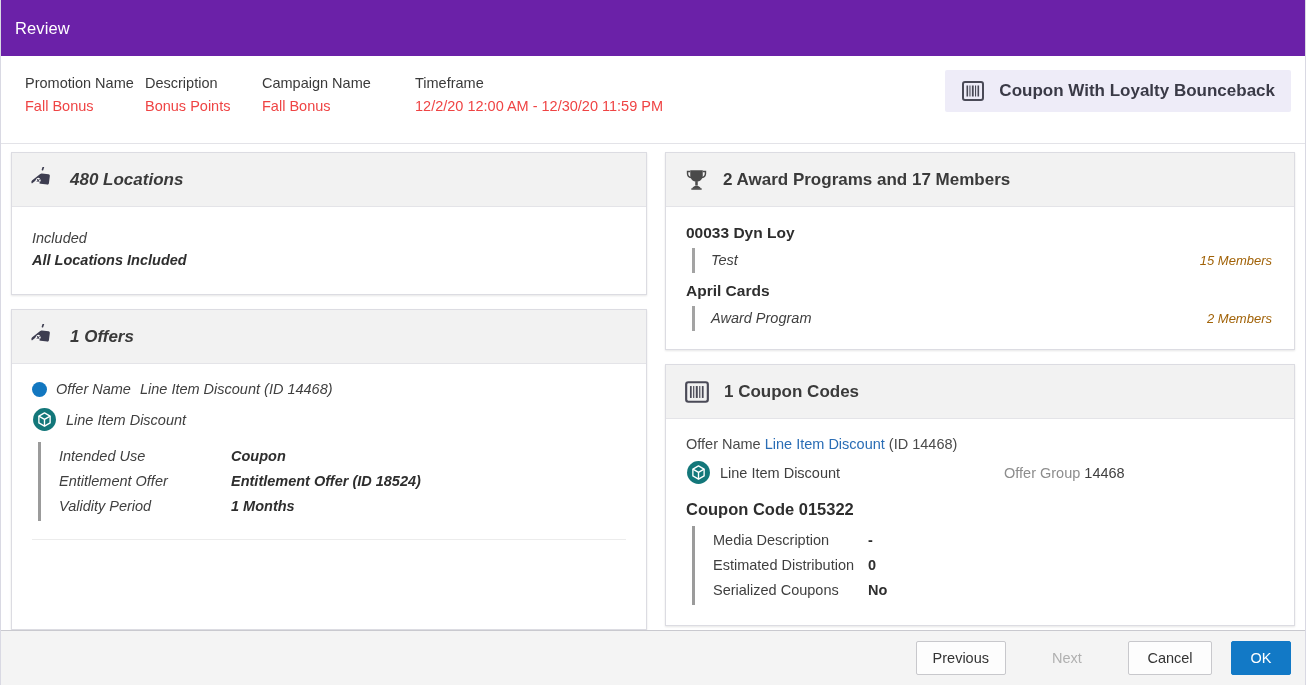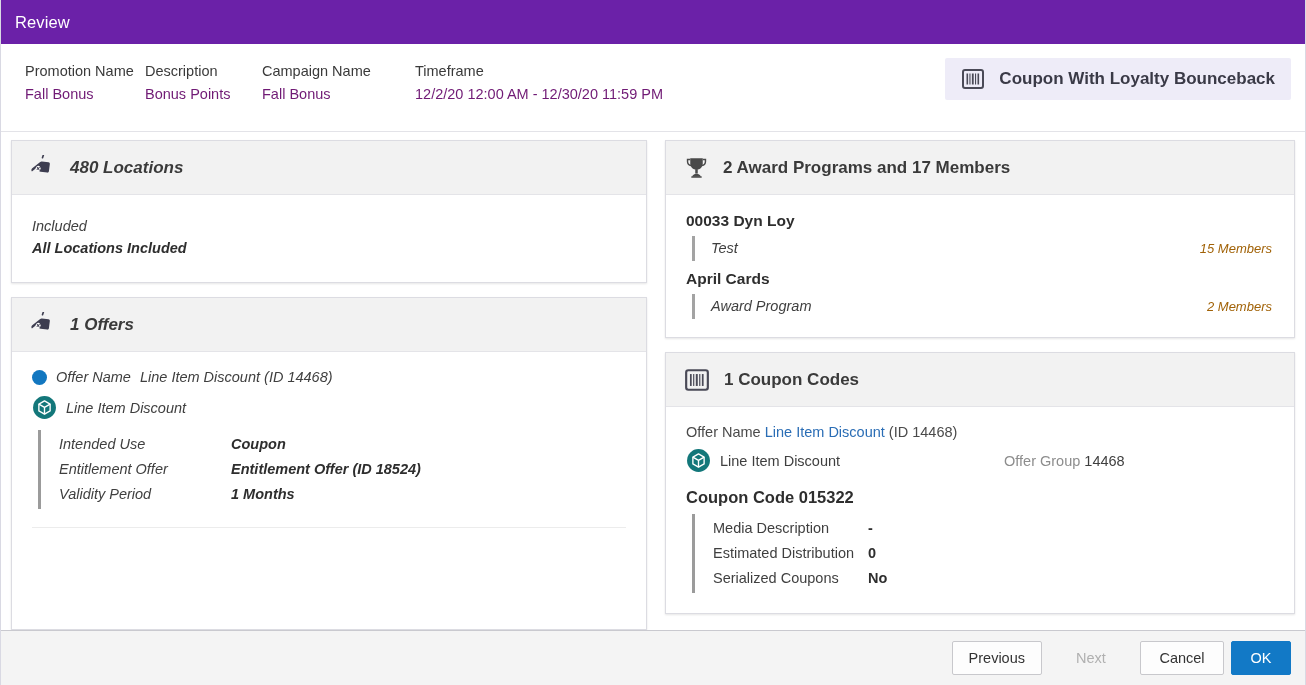--- a/index.html
+++ b/index.html
@@ -19,21 +19,21 @@
     height: 685px;
     display: flex;
     flex-direction: column;
     background: #ffffff;
     border-left: 1px solid #d9d9e3;
     border-right: 1px solid #d9d9e3;
   }
 
   
   .titlebar {
-    height: 44px;
+    height: 56px;
     background: #6B21A8;
     display: flex;
     align-items: center;
     padding: 0 0 0 14px;
     flex: 0 0 auto;
   }
   .titlebar-text {
     color: #ffffff;
     font-size: 16.5px;
     letter-spacing: .1px;
@@ -57,21 +57,21 @@
   .field { margin-right: 10px; }
   .field-label {
     font-size: 14.5px;
     font-weight: normal;
     color: #3a3a3a;
     line-height: 22px;
     white-space: nowrap;
   }
   .field-value {
     font-size: 14.5px;
-    color: #701a75;
+    color: #ef4444;
     line-height: 24px;
     white-space: nowrap;
   }
   .f-promo  { min-width: 110px; }
   .f-desc   { min-width: 107px; }
   .f-camp   { min-width: 143px; }
   .f-time   { min-width: 200px; }
 
   .type-badge {
     position: absolute;
@@ -257,21 +257,21 @@
   
   .footer {
     flex: 0 0 auto;
     height: 55px;
     background: #f4f4f4;
     border-top: 1px solid #c9c9cf;
     display: flex;
     align-items: center;
     justify-content: flex-end;
     padding-right: 14px;
-    gap: 7px;
+    gap: 19px;
   }
   .btn {
     height: 34px;
     min-width: 84px;
     padding: 0 16px;
     font-size: 14.5px;
     font-family: "Liberation Sans", sans-serif;
     background: #fdfdfd;
     border: 1px solid #c8c8cc;
     color: #333333;

